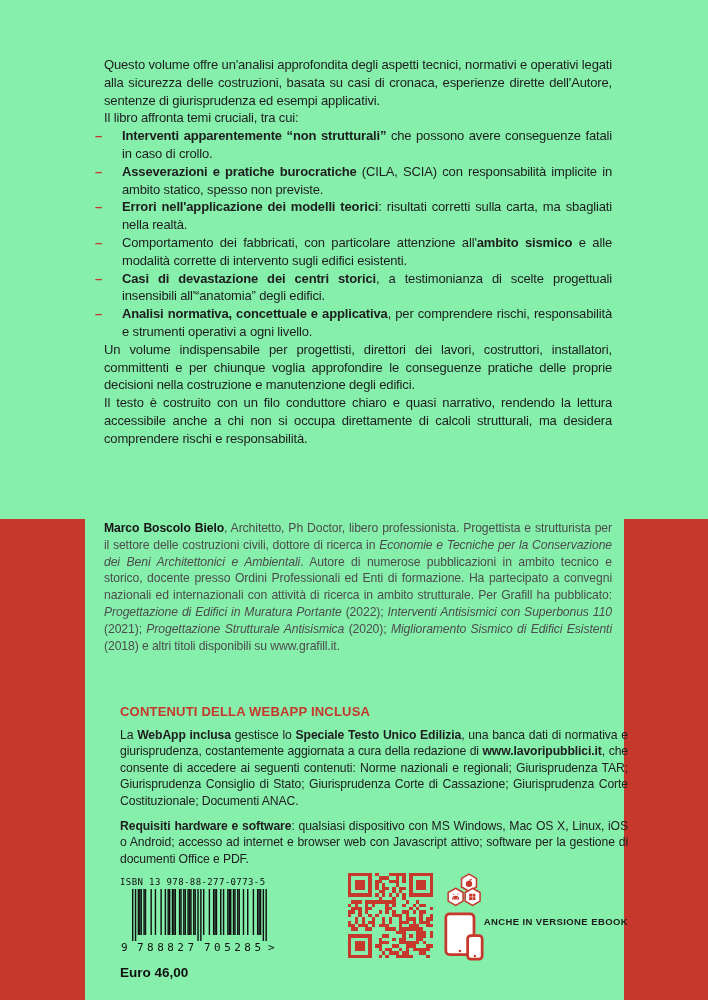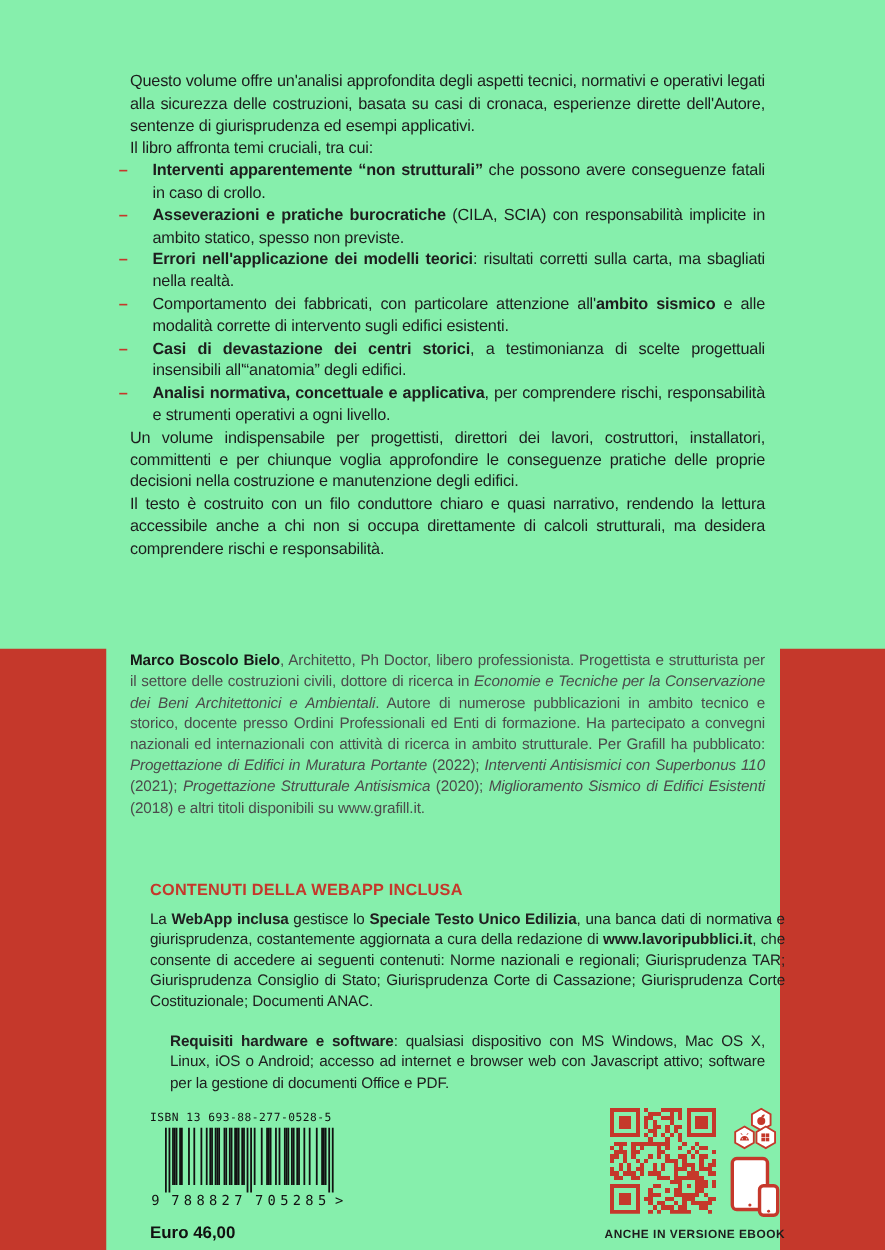--- a/index.html
+++ b/index.html
@@ -17,29 +17,29 @@
   .dash{position:absolute;left:-9px;top:0;color:var(--accent);font-weight:700;}
 
   .bio{position:absolute;left:104px;top:520px;width:508px;
        font-size:12.2px;line-height:16.8px;letter-spacing:-0.1px;text-align:justify;color:#4c4c4c;}
 
   .lower{position:absolute;left:120px;top:704px;width:508px;}
   .webapp-heading{margin:0 0 8px 0;font-size:13px;line-height:15px;font-weight:700;
                   letter-spacing:.2px;color:var(--accent);}
   .webapp-body{margin:0 0 9px 0;font-size:12.2px;line-height:16.4px;letter-spacing:-0.1px;
                text-align:justify;color:#202020;}
-  .reqs{margin:16px;font-size:12.2px;line-height:16.4px;letter-spacing:-0.1px;
+  .reqs{margin:0;font-size:12.2px;line-height:16.4px;letter-spacing:-0.1px;
         text-align:justify;color:#202020;}
 
   .bottom-row{display:flex;justify-content:space-between;align-items:flex-start;margin-top:10px;}
   .isbn-label{font-family:"DejaVu Sans Mono",monospace;font-size:9px;letter-spacing:.4px;
               color:#111;margin-bottom:2px;}
   .price{font-weight:700;font-size:13.5px;color:#111;margin-top:12px;}
 
-  .right-block{display:flex;flex-direction:column;align-items:center;margin-top:-4px;}
+  .right-block{display:flex;flex-direction:row;align-items:center;margin-top:-4px;}
   .qr-row{display:flex;gap:11px;align-items:flex-start;}
   .icons-col{display:flex;flex-direction:column;gap:5px;align-items:center;}
   .caption{margin-top:8px;font-weight:700;font-size:9.5px;letter-spacing:.4px;
            color:#1d1d1d;white-space:nowrap;}
   svg{display:block;}
   .acc-s{stroke:var(--accent);}
   .acc-f{fill:var(--accent);}
 </style>
 </head>
 <body>
@@ -85,21 +85,21 @@
   <div class="bio"><span style="font-weight: 700; color: rgb(22, 22, 22);">Marco Boscolo Bielo</span><span>, Architetto, Ph Doctor, libero professionista. Progettista e strutturista per il settore delle costruzioni civili, dottore di ricerca in </span><span style="font-style: italic;">Economie e Tecniche per la Conservazione dei Beni Architettonici e Ambientali</span><span>. Autore di numerose pubblicazioni in ambito tecnico e storico, docente presso Ordini Professionali ed Enti di formazione. Ha partecipato a convegni nazionali ed internazionali con attività di ricerca in ambito strutturale. Per Grafill ha pubblicato: </span><span style="font-style: italic;">Progettazione di Edifici in Muratura Portante</span><span> (2022); </span><span style="font-style: italic;">Interventi Antisismici con Superbonus 110</span><span> (2021); </span><span style="font-style: italic;">Progettazione Strutturale Antisismica</span><span> (2020); </span><span style="font-style: italic;">Miglioramento Sismico di Edifici Esistenti</span><span> (2018) e altri titoli disponibili su www.grafill.it.</span></div>
 
   <div class="lower">
     <h2 class="webapp-heading">CONTENUTI DELLA WEBAPP INCLUSA</h2>
     <p class="webapp-body"><span>La </span><span style="font-weight: 700;">WebApp inclusa</span><span> gestisce lo </span><span style="font-weight: 700;">Speciale Testo Unico Edilizia</span><span>, una banca dati di normativa e giurisprudenza, costantemente aggiornata a cura della redazione di </span><span style="font-weight: 700;">www.lavoripubblici.it</span><span>, che consente di accedere ai seguenti contenuti: Norme nazionali e regionali; Giurisprudenza TAR; Giurisprudenza Consiglio di Stato; Giurisprudenza Corte di Cassazione; Giurisprudenza Corte Costituzionale; Documenti ANAC.</span></p>
     <p class="reqs"><span style="font-weight: 700;">Requisiti hardware e software</span><span>: qualsiasi dispositivo con MS Windows, Mac OS X, Linux, iOS o Android; accesso ad internet e browser web con Javascript attivo; software per la gestione di documenti Office e PDF.</span></p>
 
     <div class="bottom-row">
 
       <div>
-        <div class="isbn-label">ISBN 13 693-88-277-0528-5</div>
+        <div class="isbn-label">ISBN 13 978-88-277-0773-5</div>
         <svg id="ean-svg" width="158" height="64" viewBox="0 0 158 64">
             <rect x="12.00" y="0" width="1.42" height="52" fill="#111111"></rect>
             <rect x="14.84" y="0" width="1.42" height="52" fill="#111111"></rect>
             <rect x="17.68" y="0" width="1.42" height="46" fill="#111111"></rect>
             <rect x="19.10" y="0" width="1.42" height="46" fill="#111111"></rect>
             <rect x="20.52" y="0" width="1.42" height="46" fill="#111111"></rect>
             <rect x="23.36" y="0" width="1.42" height="46" fill="#111111"></rect>
             <rect x="24.78" y="0" width="1.42" height="46" fill="#111111"></rect>
             <rect x="30.46" y="0" width="1.42" height="46" fill="#111111"></rect>
             <rect x="34.72" y="0" width="1.42" height="46" fill="#111111"></rect>

